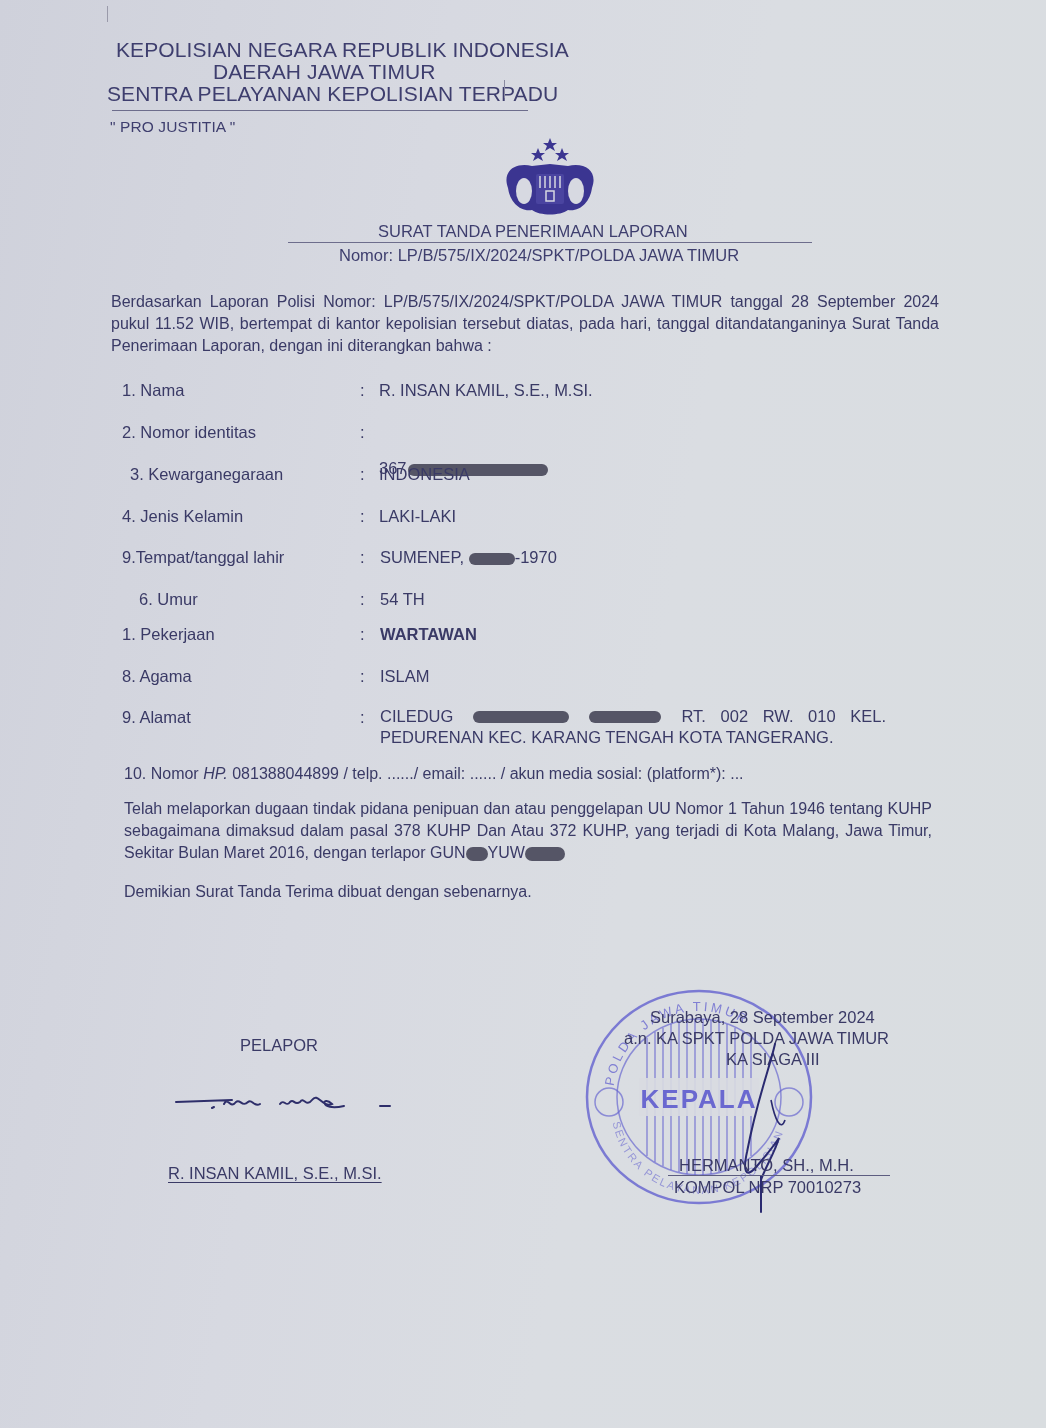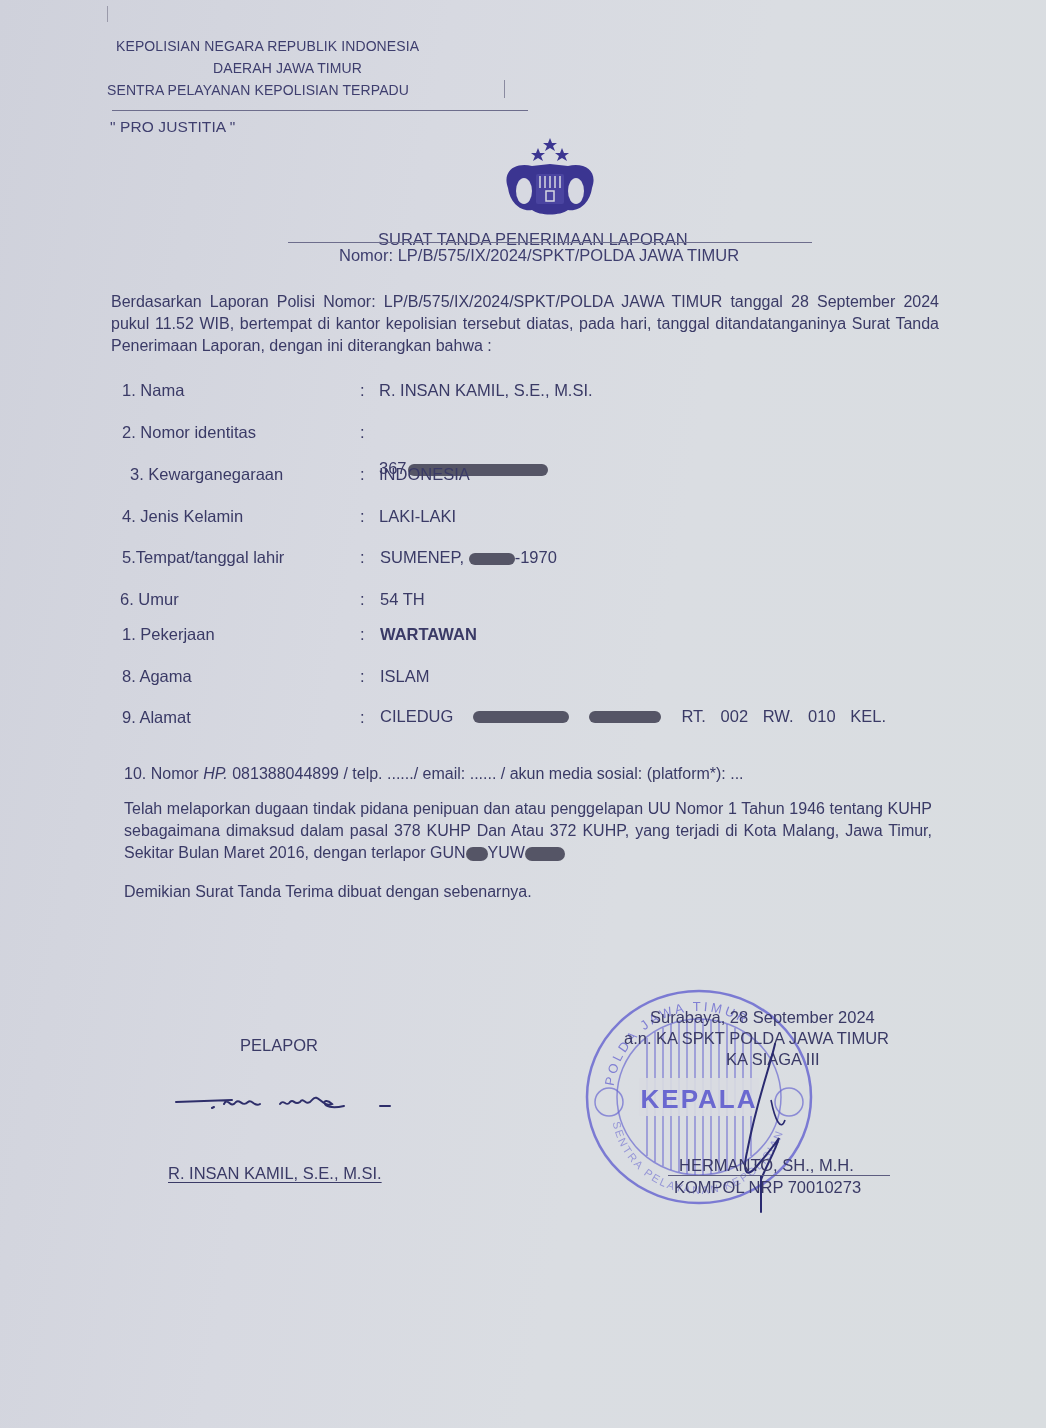--- a/index.html
+++ b/index.html
@@ -4,21 +4,21 @@
 <style>
   html, body { margin: 0; padding: 0; }
   body {
     width: 1046px; height: 1428px; overflow: hidden;
     background: linear-gradient(100deg, #cfd1db 0%, #d7d9e1 35%, #dadde2 60%, #d9dde0 100%);
     font-family: "Liberation Sans", sans-serif;
     color: #3c3c62;
     position: relative;
   }
   .abs { position: absolute; }
-  .hdr { font-size: 14px; letter-spacing: 0.1px; color: #3e3e6e; }
+  .hdr { font-size: 21px; letter-spacing: 0.1px; color: #3e3e6e; }
   .hdr-line { position: absolute; left: 112px; top: 110px; width: 416px; height: 1px; background: #6d6d8c; }
   .logo { position: absolute; left: 498px; top: 136px; width: 104px; height: 84px; }
   .title { font-size: 16.5px; color: #3e3e6e; }
   .title-line { position: absolute; left: 288px; top: 242px; width: 524px; height: 1px; background: #6d6d8c; }
   .para { font-size: 16px; line-height: 22px; color: #3a3a66; text-align: justify; }
   .para2 { font-size: 16px; line-height: 22px; color: #3a3a66; text-align: justify; }
   .row-label, .row-colon, .row-val { position: absolute; font-size: 16.5px; color: #3a3a66; }
   .redact { display: inline-block; background: #555566; border-radius: 9px; height: 12px; vertical-align: middle; }
   .sig-text { font-size: 16.5px; color: #3a3a66; }
   .underline { text-decoration: underline; text-underline-offset: 3px; }
@@ -53,21 +53,21 @@
       <line x1="42" y1="40" x2="42" y2="52"></line>
       <line x1="47" y1="40" x2="47" y2="52"></line>
       <line x1="52" y1="40" x2="52" y2="52"></line>
       <line x1="57" y1="40" x2="57" y2="52"></line>
       <line x1="62" y1="40" x2="62" y2="52"></line>
       <rect x="48" y="55" width="8" height="10" fill="none"></rect>
     </g>
   </svg>
 </div>
 
-<div class="abs title" style="left:378px; top:222px;margin-top:8px;">SURAT TANDA PENERIMAAN LAPORAN</div>
+<div class="abs title" style="left:378px; top:222px;">SURAT TANDA PENERIMAAN LAPORAN</div>
 <div class="title-line"></div>
 <div class="abs title" style="left:339px; top:246px;">Nomor: LP/B/575/IX/2024/SPKT/POLDA JAWA TIMUR</div>
 
 <div class="abs para" style="left:111px; top:291px; width:828px;">Berdasarkan Laporan Polisi Nomor: LP/B/575/IX/2024/SPKT/POLDA JAWA TIMUR tanggal 28 September 2024 pukul 11.52 WIB, bertempat di kantor kepolisian tersebut diatas, pada hari, tanggal ditandatanganinya Surat Tanda Penerimaan Laporan, dengan ini diterangkan bahwa :</div>
 
 <div>
   <div class="row-label" style="left:122px; top:381px;">1. Nama</div>
   <div class="row-colon" style="left:360px; top:381px;">:</div>
   <div class="row-val" style="left:379px; top:381px;">R. INSAN KAMIL, S.E., M.SI.</div>
 
@@ -78,48 +78,49 @@
   </div>
 
   <div class="row-label" style="left:130px; top:465px;">3. Kewarganegaraan</div>
   <div class="row-colon" style="left:360px; top:465px;">:</div>
   <div class="row-val" style="left:379px; top:465px;">INDONESIA</div>
 
   <div class="row-label" style="left:122px; top:507px;">4. Jenis Kelamin</div>
   <div class="row-colon" style="left:360px; top:507px;">:</div>
   <div class="row-val" style="left:379px; top:507px;">LAKI-LAKI</div>
 
-  <div class="row-label" style="left:122px; top:548px;">5.Tempat/tanggal lahir</div>
+  <div class="row-label" style="left:122px; top:548px;">9.Tempat/tanggal lahir</div>
   <div class="row-colon" style="left:360px; top:548px;">:</div>
   <div class="row-val" style="left:380px; top:548px;">
     <span>SUMENEP,</span>
     <span class="redact" style="width:46px;"></span><span>-1970</span>
   </div>
 
-  <div class="row-label" style="left:120px; top:590px;">6. Umur</div>
+  <div class="row-label" style="left:139px; top:590px;">6. Umur</div>
   <div class="row-colon" style="left:360px; top:590px;">:</div>
   <div class="row-val" style="left:380px; top:590px;">54 TH</div>
 
   <div class="row-label" style="left:122px; top:625px;">1. Pekerjaan</div>
   <div class="row-colon" style="left:360px; top:625px;">:</div>
   <div class="row-val" style="left:380px; top:625px;font-weight:bold;">WARTAWAN</div>
 
   <div class="row-label" style="left:122px; top:667px;">8. Agama</div>
   <div class="row-colon" style="left:360px; top:667px;">:</div>
   <div class="row-val" style="left:380px; top:667px;">ISLAM</div>
 
   <div class="row-label" style="left:122px; top:708px;">9. Alamat</div>
   <div class="row-colon" style="left:360px; top:708px;">:</div>
   <div class="row-val" style="left:380px; top:707px; width:506px;">
     <div style="display:flex; justify-content:space-between; align-items:center;">
       <span>CILEDUG</span>
       <span class="redact" style="width:96px;"></span>
       <span class="redact" style="width:72px;"></span>
       <span style="word-spacing:10px;">RT. 002 RW. 010 KEL.</span>
     </div>
+    <div style="margin-top:2px;">PEDURENAN KEC. KARANG TENGAH KOTA TANGERANG.</div>
   </div>
 </div>
 
 <div class="abs para2" style="left:124px; top:763px;">
   <span>10. Nomor </span><i>HP.</i><span> 081388044899 / telp. ....../ email: ...... / akun media sosial: (platform*): ...</span>
 </div>
 
 <div class="abs para2" style="left:124px; top:798px; width:808px;">
   <span>Telah melaporkan dugaan tindak pidana penipuan dan atau penggelapan UU Nomor 1 Tahun 1946 tentang KUHP sebagaimana dimaksud dalam pasal 378 KUHP Dan Atau 372 KUHP, yang terjadi di Kota Malang, Jawa Timur,  Sekitar Bulan Maret 2016, dengan terlapor GUN</span><span class="redact" style="width:22px; height:14px;"></span><span>YUW</span><span class="redact" style="width:40px; height:14px;"></span>
 </div>

